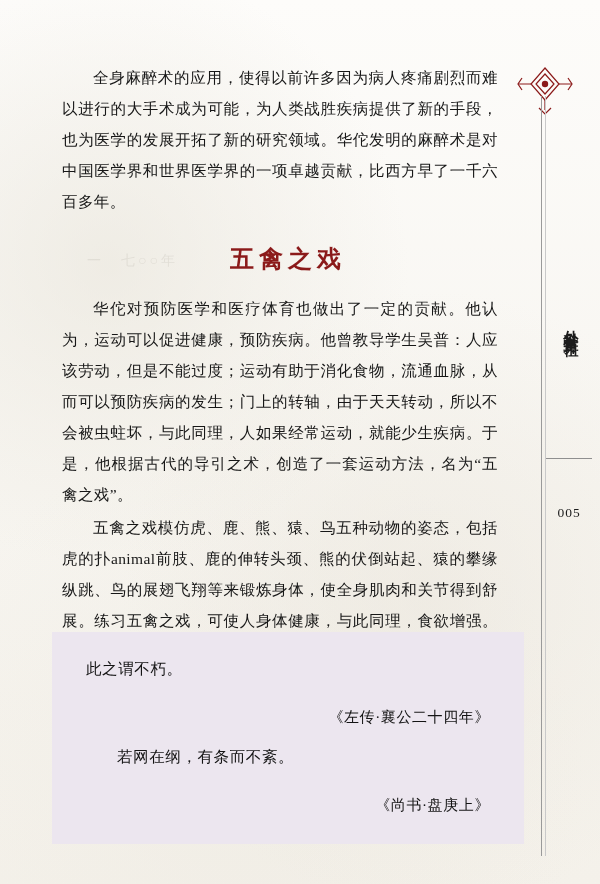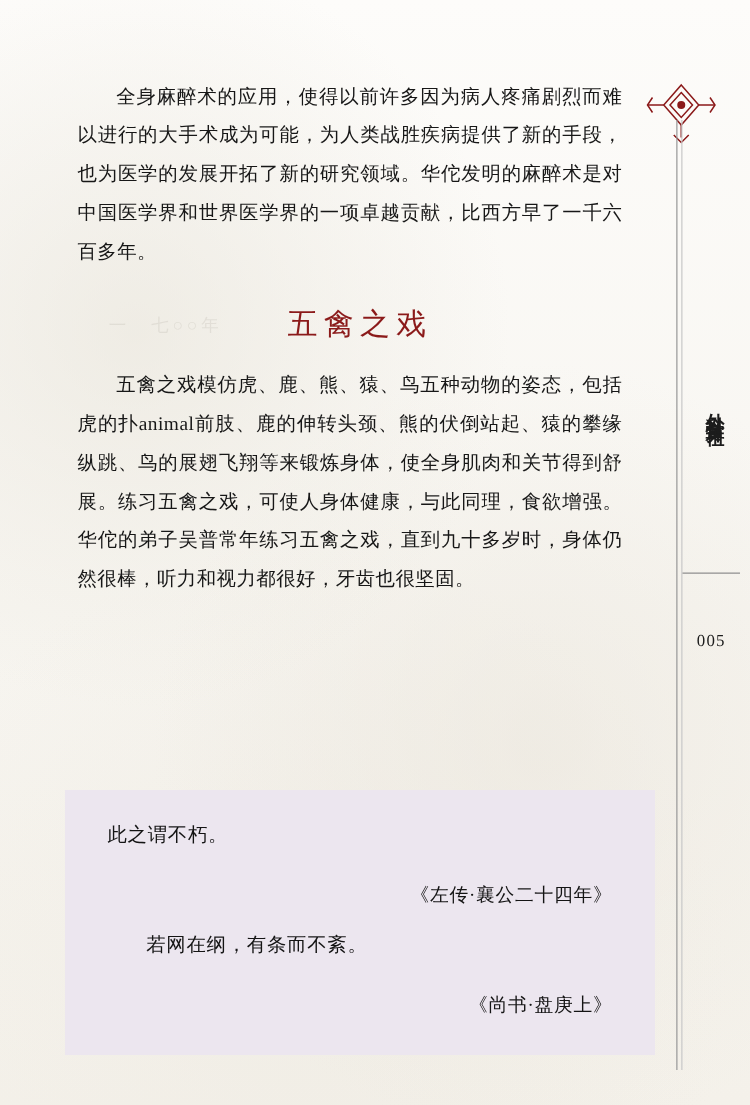--- a/index.html
+++ b/index.html
@@ -40,21 +40,21 @@
     line-height: 31px;
     color: #171717;
     text-align: justify;
     text-indent: 2em;
     letter-spacing: 0.4px;
   }
   .section-title {
     text-align: center;
     color: #8b1a1a;
     font-size: 24px;
-    font-weight: normal;
+    font-weight: bold;
     letter-spacing: 5px;
     margin: 26px 0 18px 0;
     font-family: "Liberation Serif", "DejaVu Serif", serif;
   }
   
   .side-rule {
     position: absolute;
     right: 58px;
     top: 96px;
     width: 1px;
@@ -215,20 +215,21 @@
   <div class="side-page-block">
     <div class="side-page-line"></div>
     <div class="side-page-num">005</div>
   </div>
 
   <div class="content">
     <p class="para">全身麻醉术的应用，使得以前许多因为病人疼痛剧烈而难以进行的大手术成为可能，为人类战胜疾病提供了新的手段，也为医学的发展开拓了新的研究领域。华佗发明的麻醉术是对中国医学界和世界医学界的一项卓越贡献，比西方早了一千六百多年。</p>
 
     <div class="section-title">五禽之戏</div>
 
+    <p class="para">华佗对预防医学和医疗体育也做出了一定的贡献。他认为，运动可以促进健康，预防疾病。他曾教导学生吴普：人应该劳动，但是不能过度；运动有助于消化食物，流通血脉，从而可以预防疾病的发生；门上的转轴，由于天天转动，所以不会被虫蛀坏，与此同理，人如果经常运动，就能少生疾病。于是，他根据古代的导引之术，创造了一套运动方法，名为“五禽之戏”。</p>
     <p class="para">五禽之戏模仿虎、鹿、熊、猿、鸟五种动物的姿态，包括虎的扑animal前肢、鹿的伸转头颈、熊的伏倒站起、猿的攀缘纵跳、鸟的展翅飞翔等来锻炼身体，使全身肌肉和关节得到舒展。练习五禽之戏，可使人身体健康，与此同理，食欲增强。华佗的弟子吴普常年练习五禽之戏，直到九十多岁时，身体仍然很棒，听力和视力都很好，牙齿也很坚固。</p>
   </div>
 
   <div class="quote-wrap">
 
     <div class="quote-body">
       <p class="quote-line">此之谓不朽。</p>
       <div class="quote-source">《左传·襄公二十四年》</div>
       <p class="quote-line indent">若网在纲，有条而不紊。</p>
       <div class="quote-source last">《尚书·盘庚上》</div>

